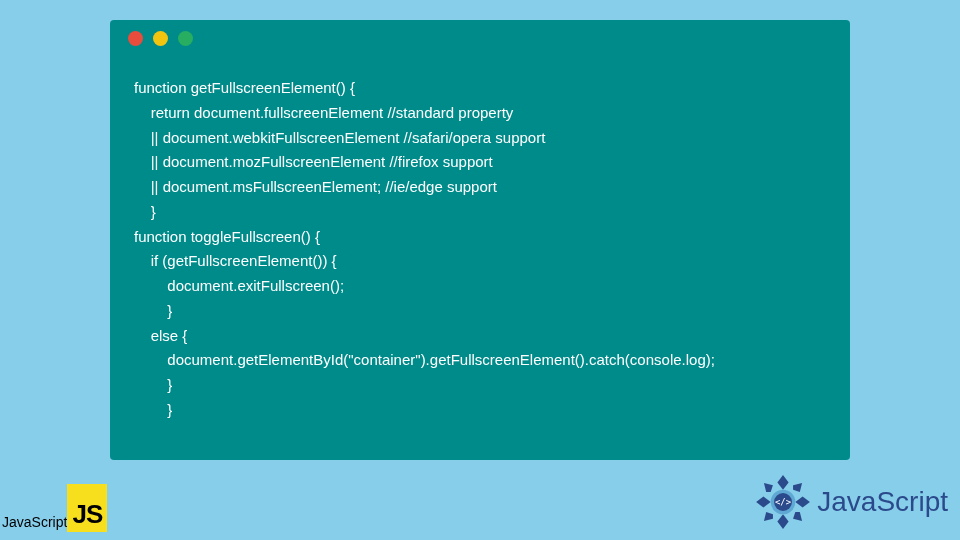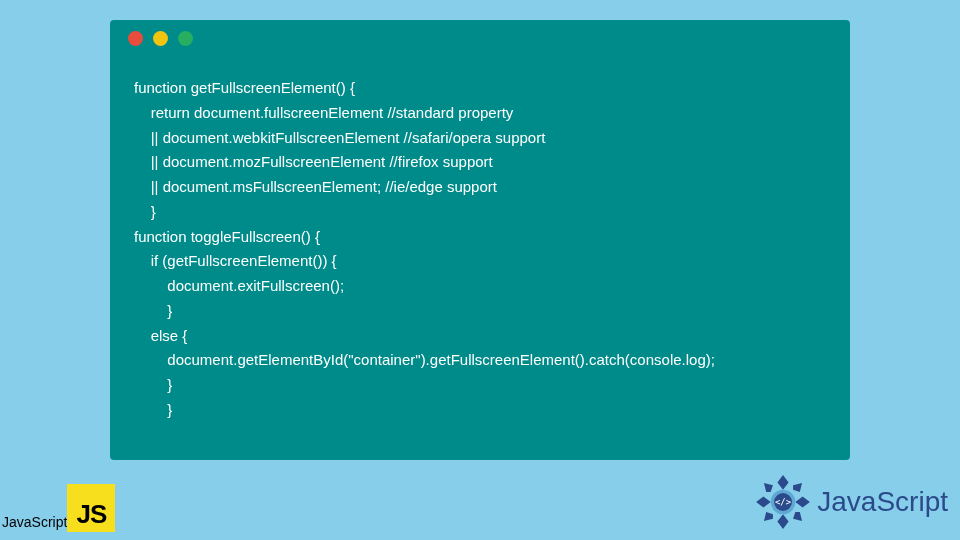--- a/index.html
+++ b/index.html
@@ -50,21 +50,21 @@
     display: flex;
     flex-direction: row;
     align-items: flex-end;
   }
   .js-badge-label {
     font-size: 14px;
     color: #000;
     margin-bottom: 2px;
   }
   .js-badge-icon {
-    width: 48px;
+    width: 40px;
     height: 48px;
     background: #f7df1e;
     display: flex;
     align-items: flex-end;
     justify-content: center;
     font-weight: bold;
     font-size: 26px;
     color: #000;
     padding-bottom: 2px;
     letter-spacing: -1px;

